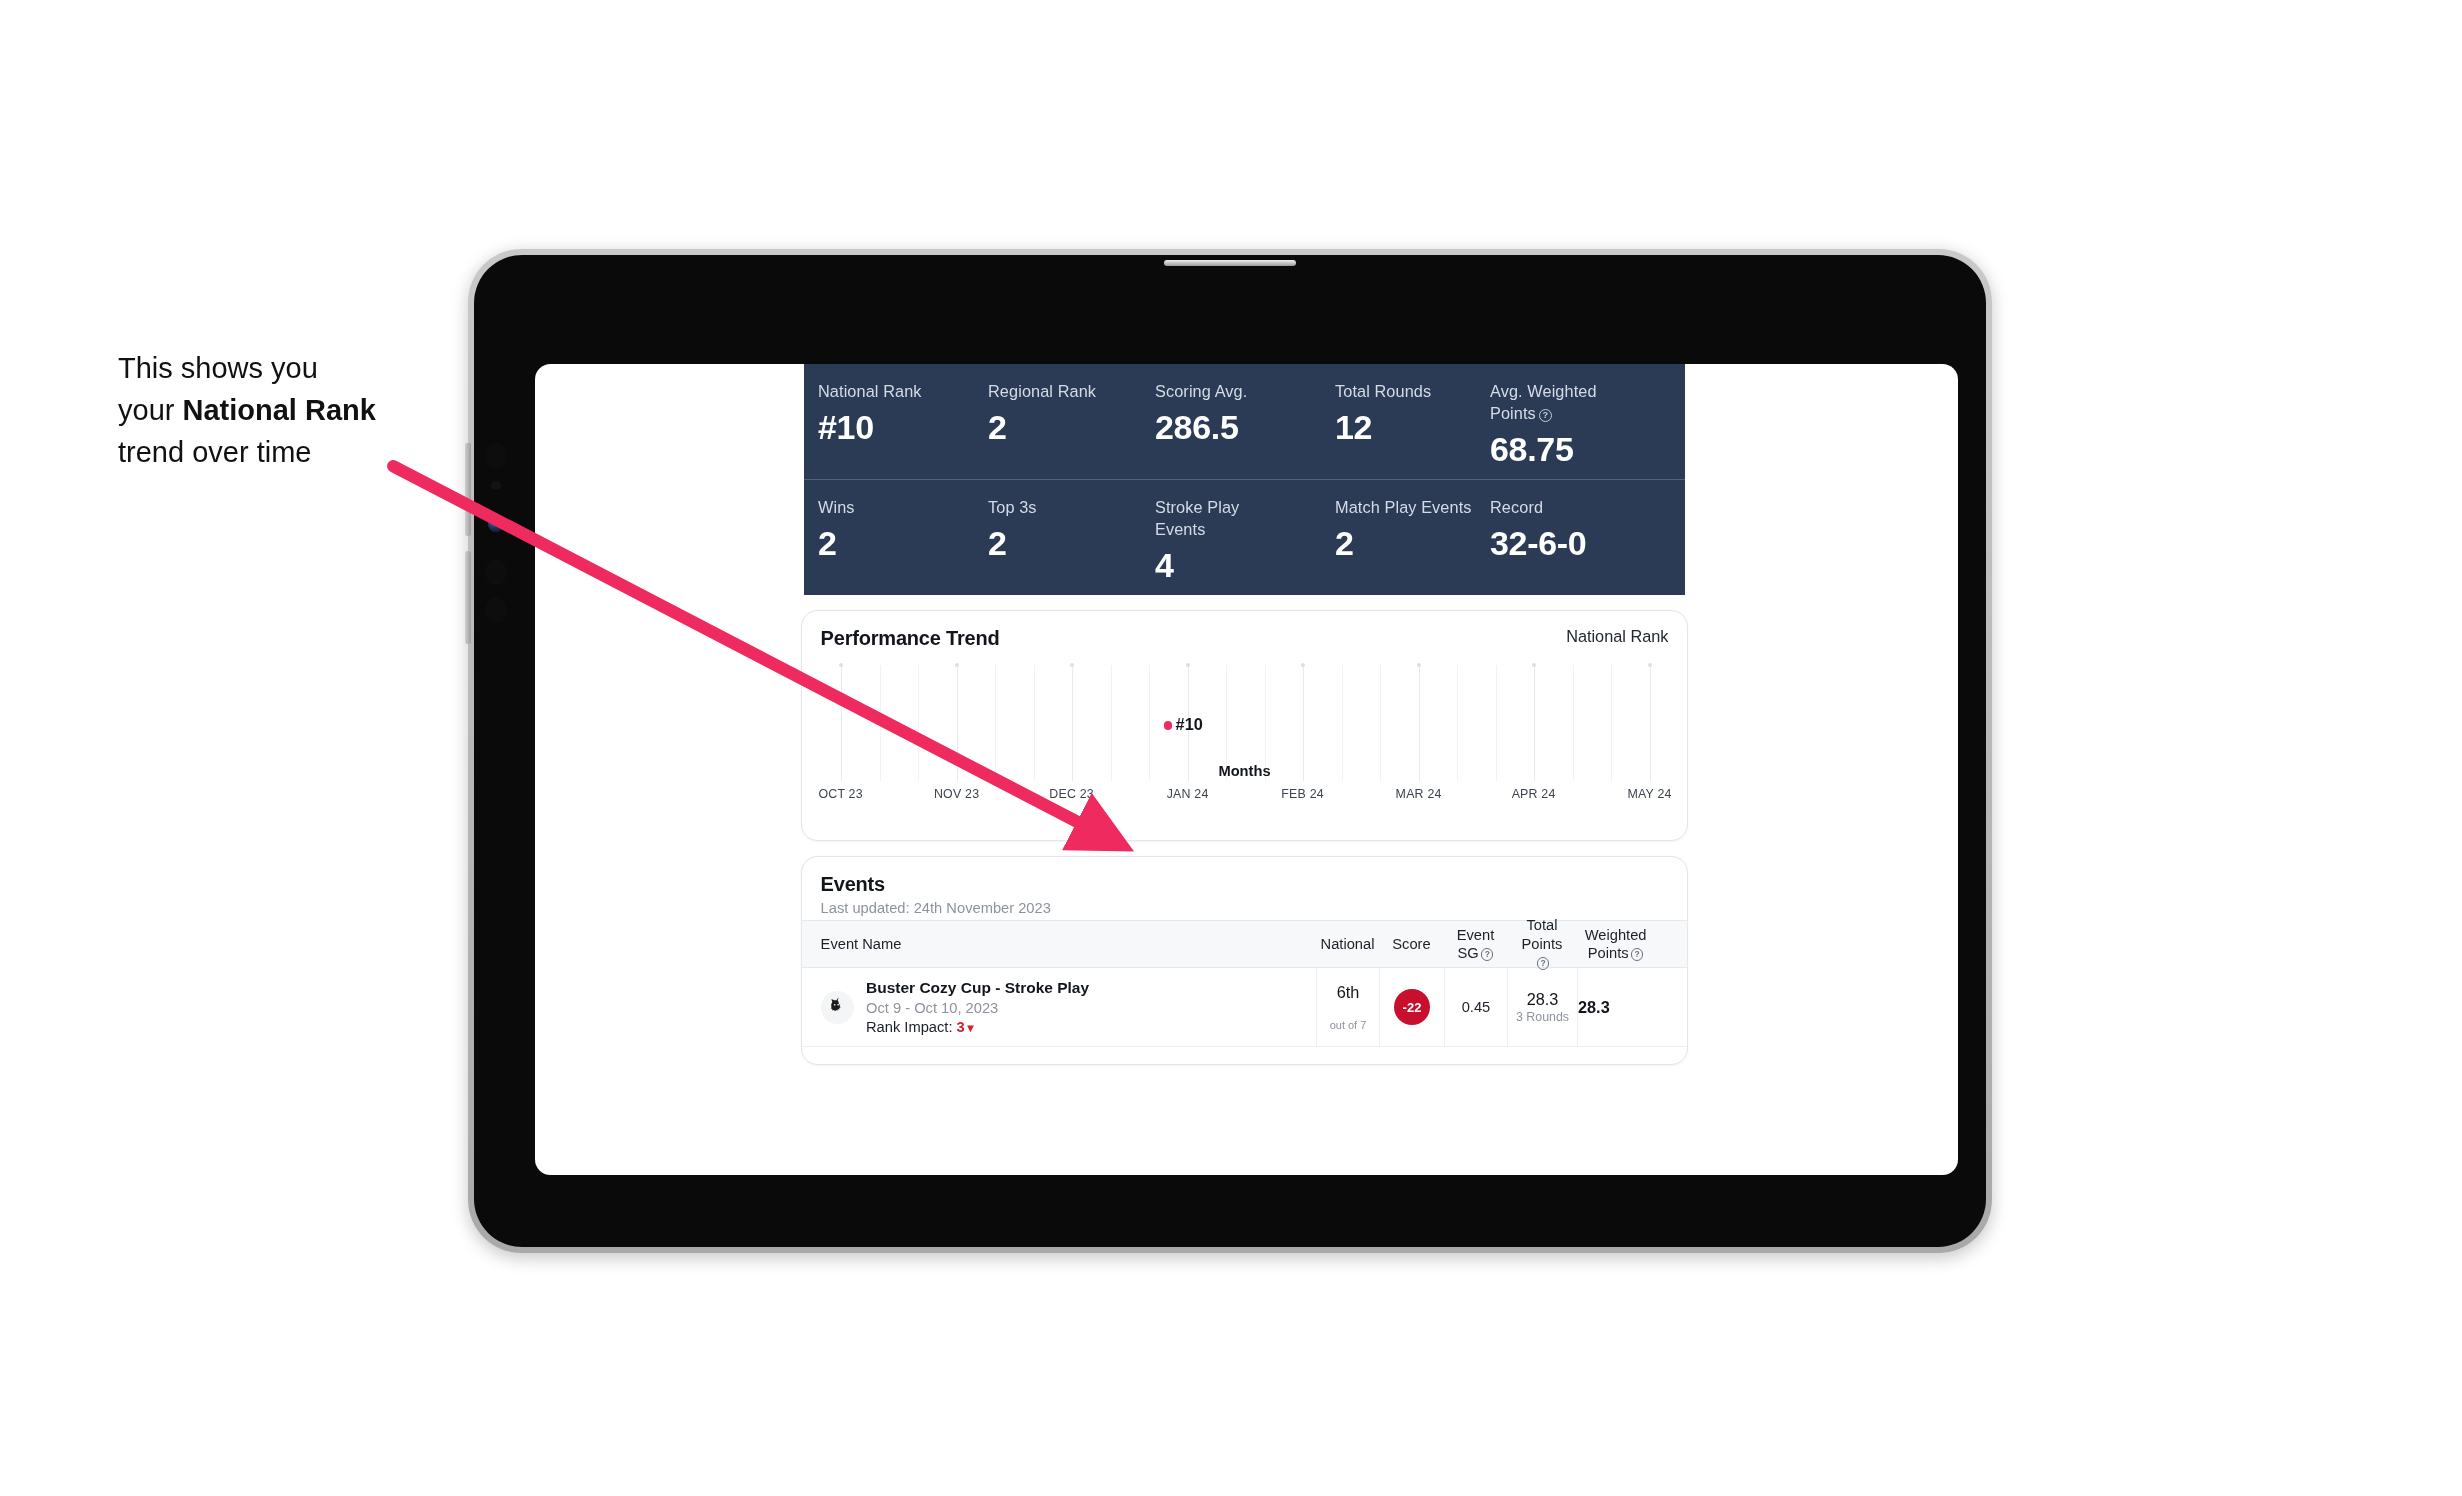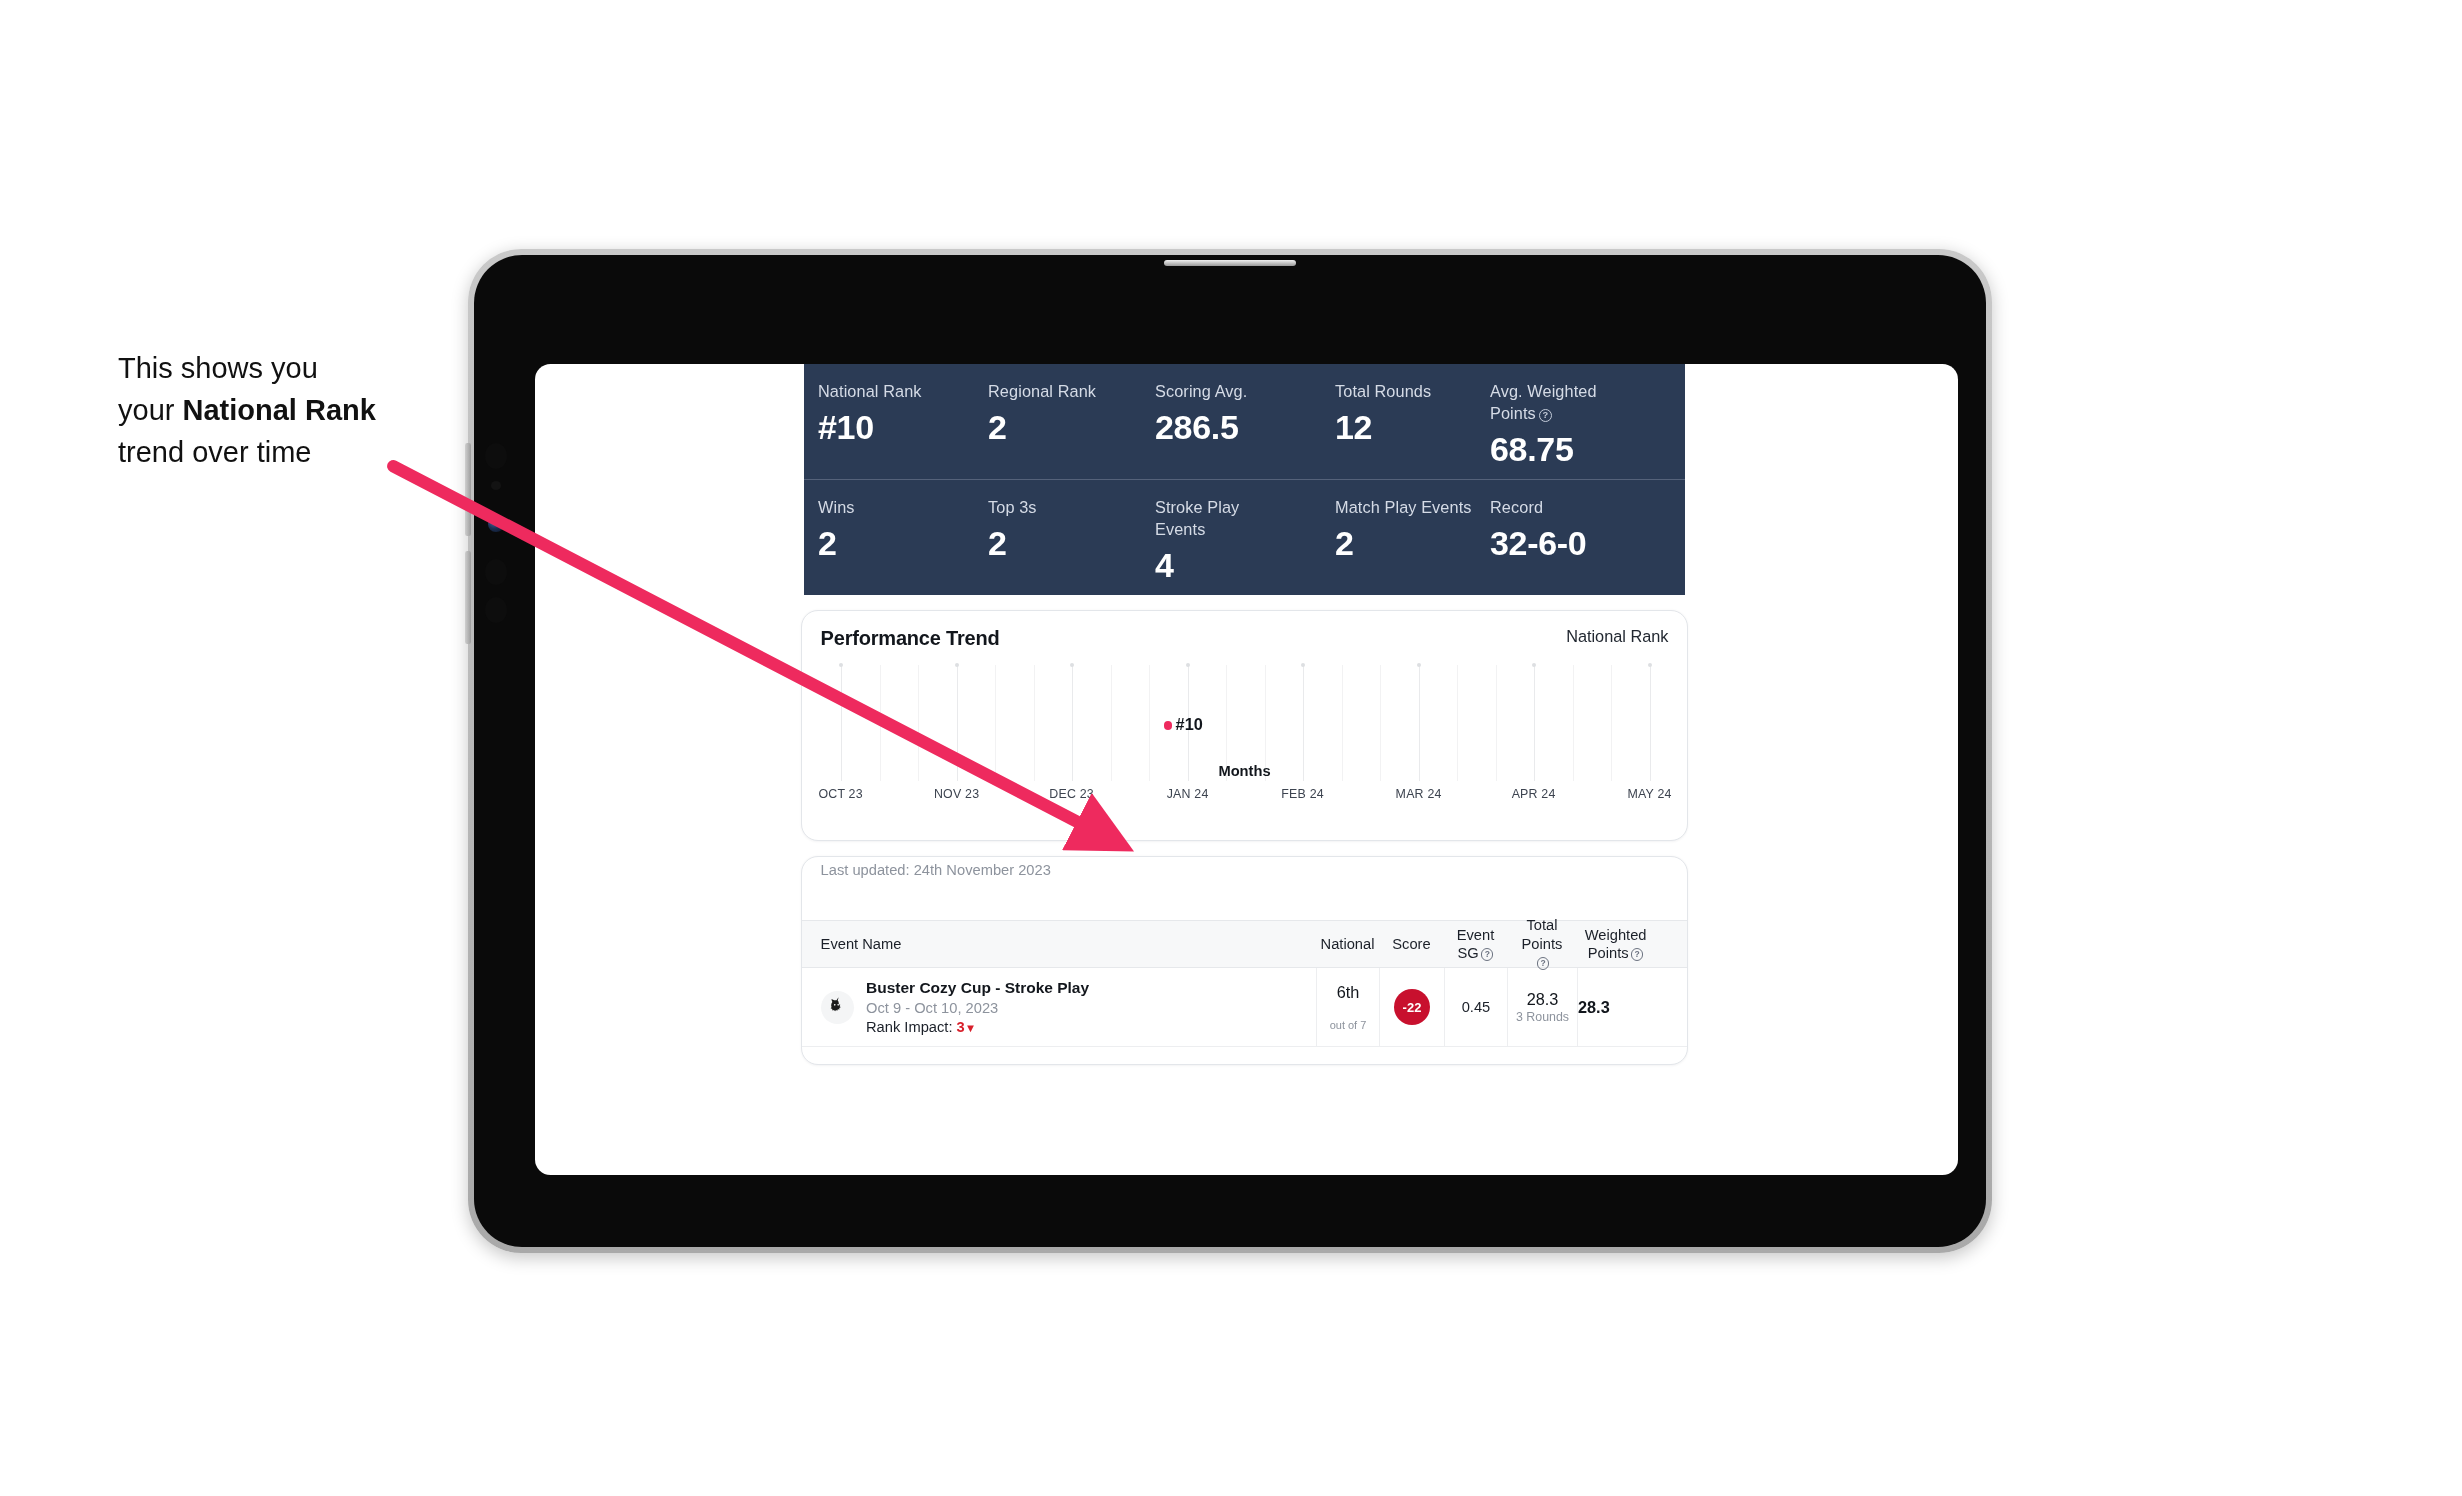--- a/index.html
+++ b/index.html
@@ -306,20 +306,23 @@
               <div class="grid-cap"></div>
             </div>
             <div class="x-tick" style="left: 829px;">MAY 24</div>
             <div id="data-point" style="left: 343px; top: 56px;"></div>
             <div id="data-point-label" style="left: 355px; top: 50px;">#10</div>
           </div>
         <div id="x-axis-title">Months</div>
       </div>
 
       <div class="card" id="events-card">
+        <div class="card-head">
+          <div class="card-title">Events</div>
+        </div>
         <div id="events-sub">Last updated: 24th November 2023</div>
 
         <div id="events-table">
           <div class="t-head">
             <div class="th col-name">Event Name</div>
             <div class="th col-pos">National</div>
             <div class="th col-score">Score</div>
             <div class="th col-sg">
               <span class="th-stack">
                 <span>Event</span><br>

